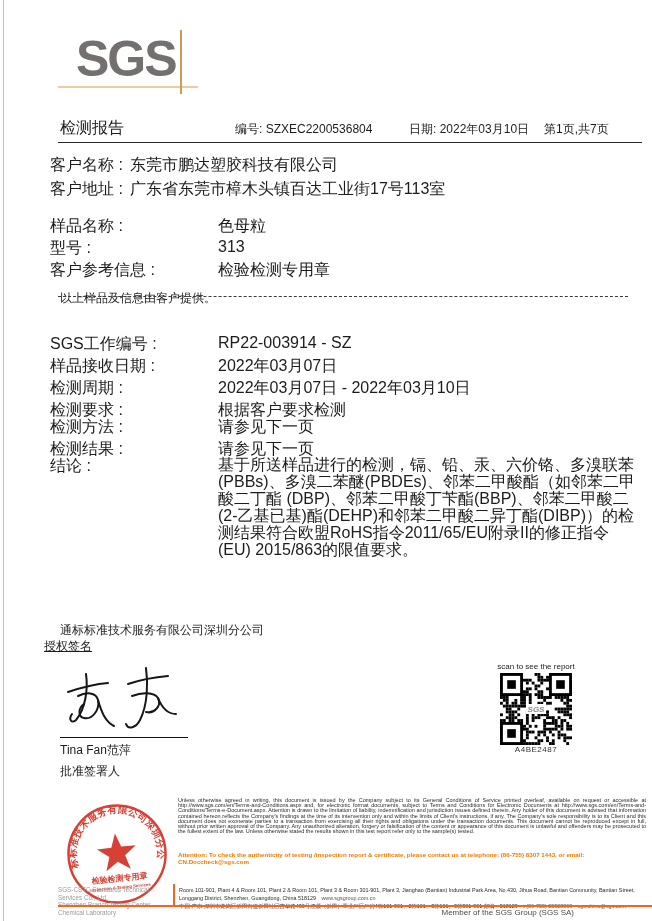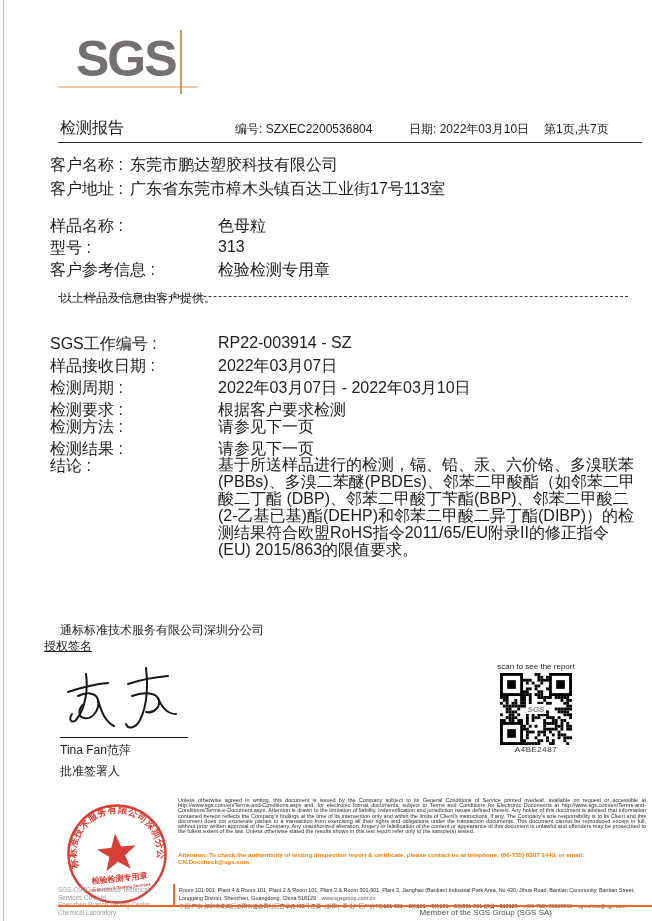--- a/index.html
+++ b/index.html
@@ -54,21 +54,21 @@
                 font-size:5.5px; line-height:5.2px; text-align:justify; color:#2b2b2b; }
   .attention { position:absolute; left:178px; top:852px; width:468px;
                font-size:6.2px; line-height:6.8px; font-weight:bold; color:#ef7b00; }
   .footer-left { position:absolute; left:58px; top:886px; width:112px;
                  font-size:6.3px; line-height:7.5px; color:#9a9a9a; }
   .footer-divider { position:absolute; left:173px; top:884px; width:2px; height:21px; background:#f26522; }
   .footer-address { position:absolute; left:179px; top:886px; width:468px;
                     font-size:5.4px; line-height:8px; color:#2b2b2b; }
   .footer-address .web { color:#555; margin-left:4px; }
   .footer-rule { position:absolute; left:58px; top:905px; width:594px; height:2px; background:#f26522; }
-  .member-line { position:absolute; right:100px; top:908px; font-size:8px; color:#4a4a4a; }
+  .member-line { position:absolute; right:78px; top:908px; font-size:8px; color:#4a4a4a; }
 </style>
 </head>
 <body>
 
 <div class="page">
   <div class="left-edge"></div>
 
   <div class="logo">SGS</div>
   <div class="logo-underline"></div>
   <div class="logo-vline"></div>

